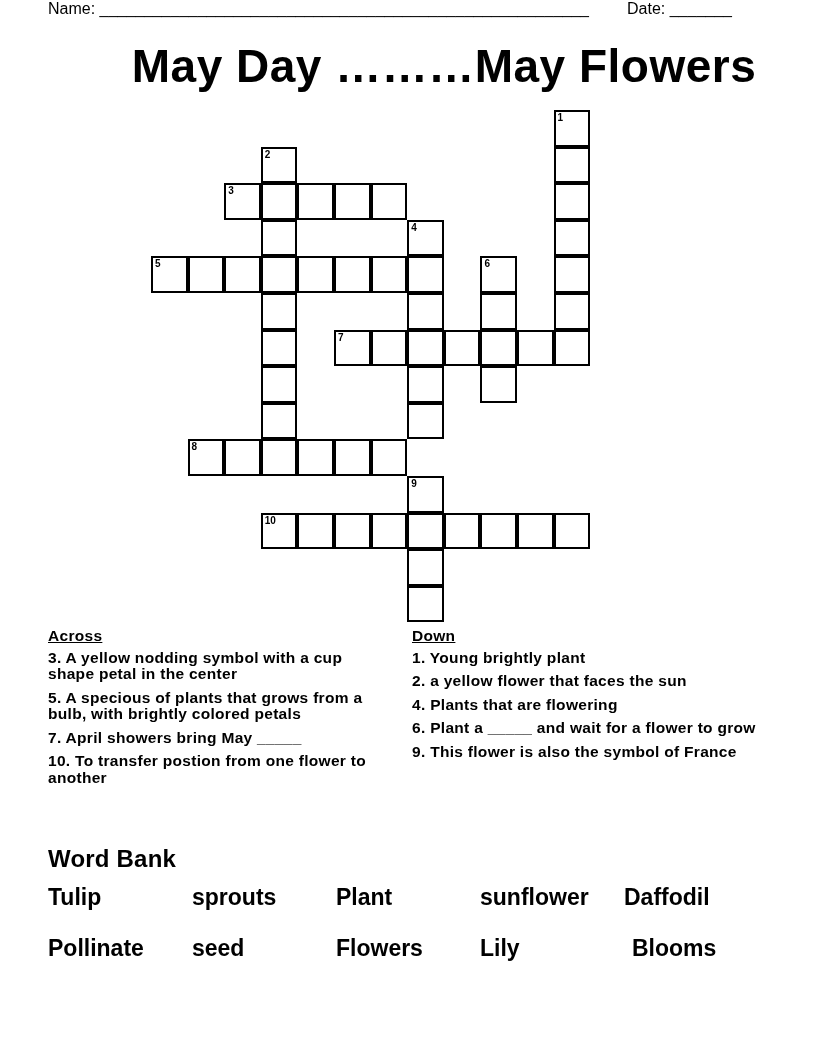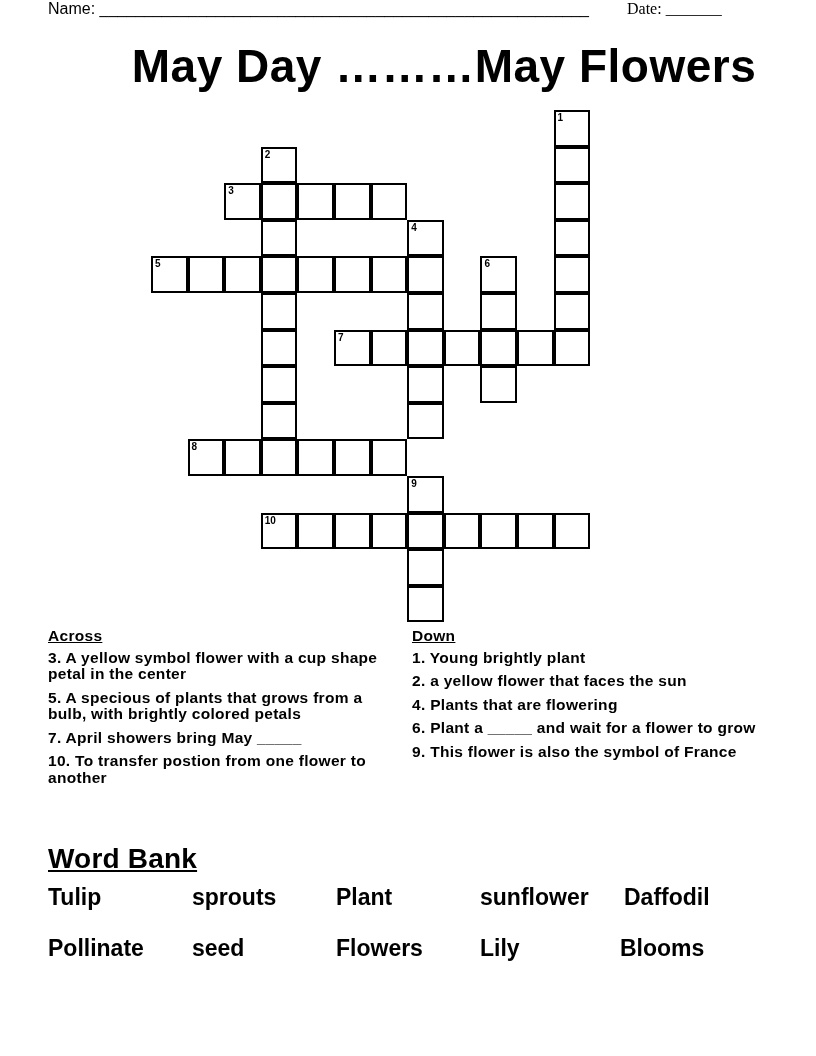--- a/index.html
+++ b/index.html
@@ -1,36 +1,36 @@
 <!DOCTYPE html>
 <html><head>
 <meta charset="utf-8">
 <style>
   html, body { margin: 0; padding: 0; background: #ffffff; }
   body { width: 816px; height: 1056px; position: relative; overflow: hidden; color: #000; font-family: "Liberation Sans", sans-serif; }
 
   .header-line { position: absolute; top: 0; left: 48px; width: 700px; height: 20px; font-size: 16px; line-height: 18px; }
   .header-line .name-field { position: absolute; left: 0; top: 0; white-space: nowrap; }
-  .header-line .date-field { position: absolute; left: 579px; top: 0; white-space: nowrap; font-family: Liberation Serif, serif; }
+  .header-line .date-field { position: absolute; left: 579px; top: 0; white-space: nowrap; }
 
   .title { position: absolute; top: 38px; left: 0; width: 816px; text-align: center; font-size: 46px; font-weight: 900; line-height: 56px; letter-spacing: 0.5px; margin-left: 36px; }
 
   .grid { position: absolute; left: 0; top: 0; width: 816px; height: 640px; pointer-events: none; }
   .cell { position: absolute; width: 36.6px; height: 36.6px; box-sizing: border-box; border: 2px solid #000; background: #fff; pointer-events: auto; margin-left: -1px; margin-top: -1px; }
   .cell .num { position: absolute; top: 0px; left: 2px; font-size: 10px; font-weight: 700; line-height: 12px; }
 
   .clues { position: absolute; top: 628px; font-weight: 900; font-size: 15.5px; line-height: 16.5px; letter-spacing: 0.3px; }
   .clues.across { left: 48px; width: 340px; }
   .clues.down { left: 412px; width: 345px; }
   .clues .heading { text-decoration: underline; margin-bottom: 5px; display: block; }
   .clue { margin-bottom: 7px; }
   .clue .clue-num { font-weight: 900; }
 
   .word-bank { position: absolute; top: 844px; left: 48px; width: 720px; }
-  .word-bank .wb-title { font-size: 28px; font-weight: 900; text-decoration: underline; line-height: 30px; display: block; letter-spacing: 0.2px; }
+  .word-bank .wb-title { font-size: 24px; font-weight: 900; line-height: 30px; display: block; letter-spacing: 0.2px; }
   .wb-row { position: relative; height: 38px; margin-top: 13px; }
   .wb-row:first-of-type { margin-top: 8px; }
   .wb-word { position: absolute; top: 0; font-size: 23px; font-weight: 900; line-height: 30px; }
 </style>
 </head>
 <body>
 
 <div class="header-line">
   <span class="name-field">Name: _______________________________________________________</span>
   <span class="date-field">Date: _______</span>
@@ -113,21 +113,21 @@
     <div class="cell" style="left: 335px; top: 513.6px;"></div>
     <div class="cell" style="left: 371.6px; top: 513.6px;"></div>
     <div class="cell" style="left: 444.8px; top: 513.6px;"></div>
     <div class="cell" style="left: 481.4px; top: 513.6px;"></div>
     <div class="cell" style="left: 518px; top: 513.6px;"></div>
     <div class="cell" style="left: 554.6px; top: 513.6px;"></div>
   </div>
 
 <div class="clues across">
   <span class="heading">Across</span>
-  <div class="clue"><span class="clue-num">3.</span><span> A yellow symbol flower with a cup shape petal in the center</span></div>
+  <div class="clue"><span class="clue-num">3.</span><span> A yellow nodding symbol with a cup shape petal in the center</span></div>
   <div class="clue"><span class="clue-num">5.</span><span> A specious of plants that grows from a bulb, with brightly colored petals</span></div>
   <div class="clue"><span class="clue-num">7.</span><span> April showers bring May _____</span></div>
   <div class="clue"><span class="clue-num">10.</span><span> To transfer postion from one flower to another</span></div>
 </div>
 
 <div class="clues down">
   <span class="heading">Down</span>
   <div class="clue"><span class="clue-num">1.</span><span> Young brightly plant</span></div>
   <div class="clue"><span class="clue-num">2.</span><span> a yellow flower that faces the sun</span></div>
   <div class="clue"><span class="clue-num">4.</span><span> Plants that are flowering</span></div>
@@ -142,15 +142,15 @@
     <span class="wb-word" style="left:144px">sprouts</span>
     <span class="wb-word" style="left:288px">Plant</span>
     <span class="wb-word" style="left:432px">sunflower</span>
     <span class="wb-word" style="left:576px">Daffodil</span>
   </div>
   <div class="wb-row">
     <span class="wb-word" style="left:0px">Pollinate</span>
     <span class="wb-word" style="left:144px">seed</span>
     <span class="wb-word" style="left:288px">Flowers</span>
     <span class="wb-word" style="left:432px">Lily</span>
-    <span class="wb-word" style="left:572px">Blooms</span>
+    <span class="wb-word" style="left:584px">Blooms</span>
   </div>
 </div>
 
 </body></html>

